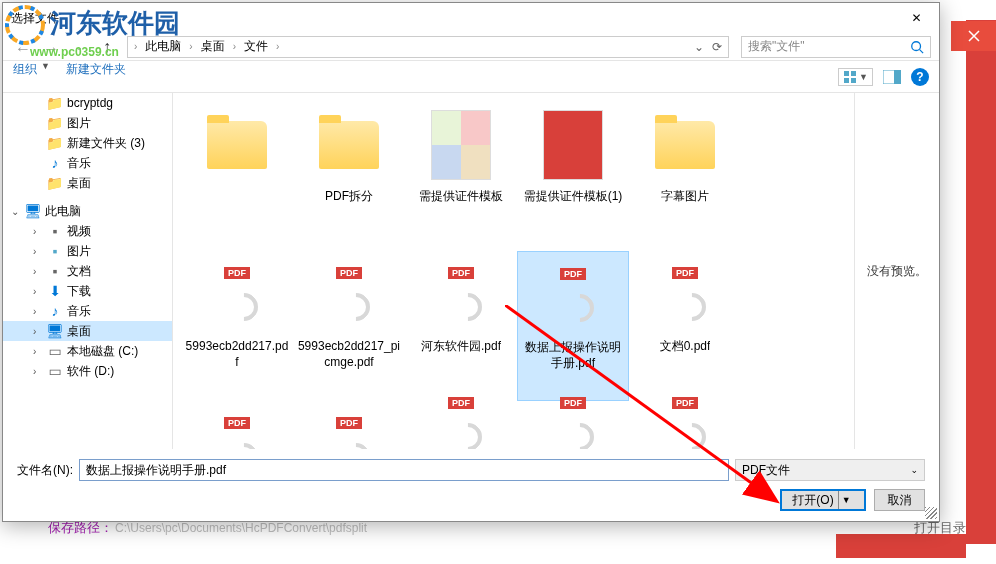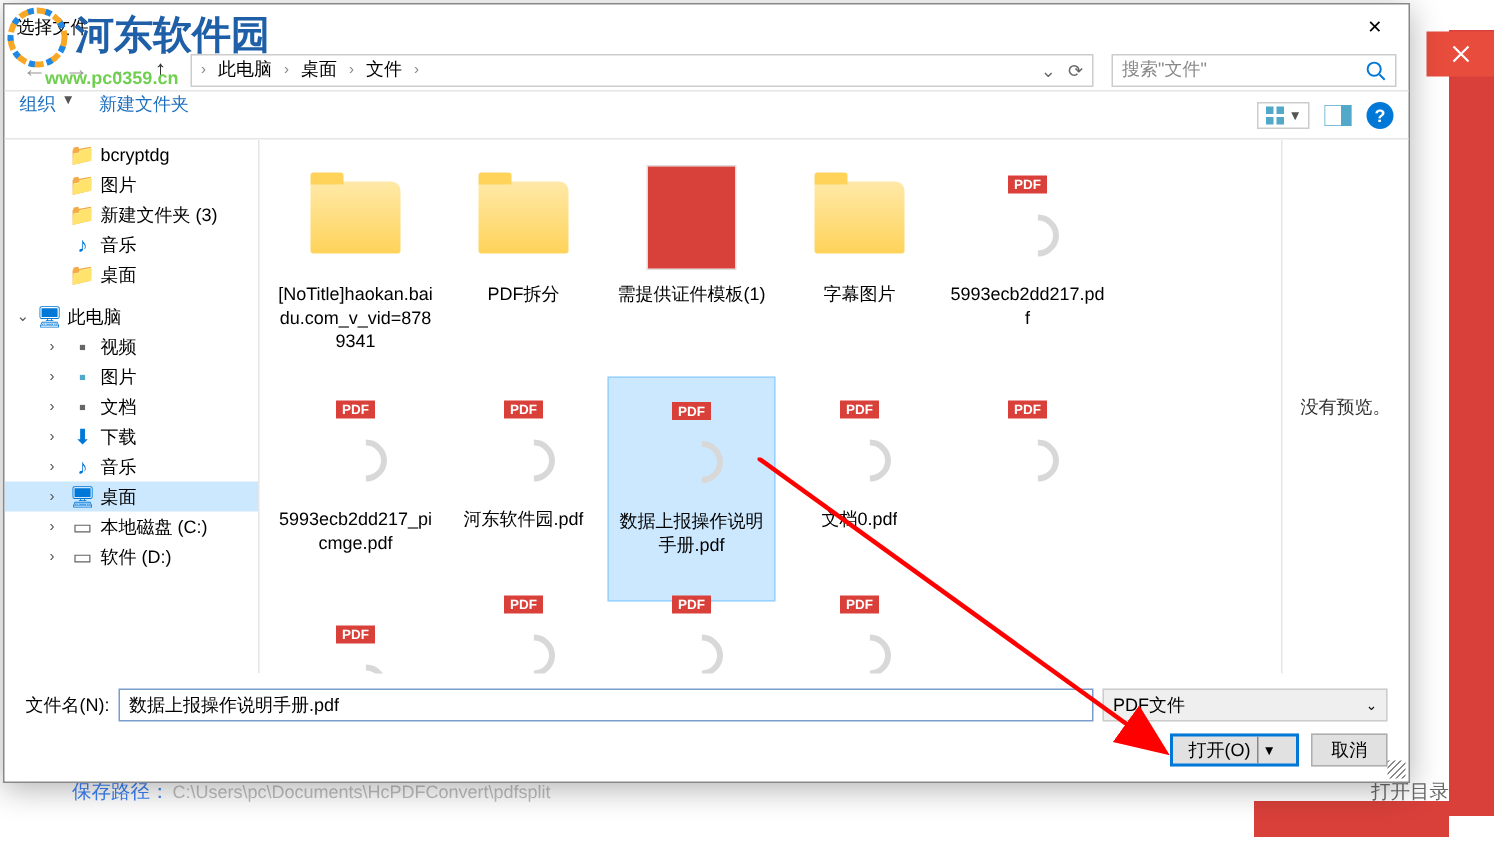--- a/index.html
+++ b/index.html
@@ -76,21 +76,21 @@
     .filename-input { flex: 1; height: 22px; border: 1px solid #7a9ecc; padding: 0 6px; font-size: 12px; }
     .filetype-combo { width: 190px; height: 22px; border: 1px solid #ccc; padding: 0 6px; font-size: 12px; display: flex; align-items: center; background: #efefef; }
     .filetype-combo .drop { margin-left: auto; font-size: 9px; }
     .button-row { display: flex; justify-content: flex-end; gap: 8px; }
     .dlg-btn { width: 51px; height: 22px; border: 1px solid #adadad; background: #e1e1e1; font-size: 12px; display: flex; align-items: center; justify-content: center; position: relative; }
     .dlg-btn.primary { border: 2px solid #0078d7; width: 86px; }
     .dlg-btn.primary .drop { width: 16px; border-left: 1px solid #888; margin-left: 4px; font-size: 9px; display: flex; align-items: center; justify-content: center; height: 100%; }
     
     .annotation-arrow { position: absolute; z-index: 50; pointer-events: none; }
     .behind-path { position: absolute; left: 115px; bottom: 29px; font-size: 12px; color: #bfbfbf; z-index: 0; }
-    .behind-label { position: absolute; left: 48px; bottom: 27px; font-size: 13px; color: #3b82f6; z-index: 0; margin-top: 44px; }
+    .behind-label { position: absolute; left: 48px; bottom: 27px; font-size: 13px; color: #a21caf; z-index: 0; margin-top: 44px; }
     .behind-btn { position: absolute; right: 30px; bottom: 27px; font-size: 13px; color: #6a6a6a; z-index: 0; }
     .red-bottom { position: absolute; right: 30px; bottom: 6px; width: 130px; height: 24px; background: #d9403a; z-index: 0; }
     .resize-grip { position: absolute; right: 2px; bottom: 2px; width: 12px; height: 12px; background: repeating-linear-gradient(135deg, #888 0 1px, transparent 1px 3px); }
   </style>
 </head>
 <body>
 
 <div class="watermark">
   <svg class="watermark-logo" viewBox="0 0 190 60">
     <circle cx="25" cy="25" r="18" fill="none" stroke="#f9a825" stroke-width="4" stroke-dasharray="8 4"></circle>
@@ -240,27 +240,37 @@
           <span>软件 (D:)</span>
         </div>
       </div>
 
     <div class="content-wrap">
       <div class="file-grid" id="file-grid">
           <div class="grid-item">
             <div class="grid-thumb">
               <div class="folder-lg"></div>
             </div>
-            <div class="grid-label">[NoTitle]haokan.baidu.com_v_vid=8789341</div>
           </div>
           <div class="grid-item">
             <div class="grid-thumb">
               <div class="folder-lg"></div>
             </div>
             <div class="grid-label">PDF拆分</div>
+          </div>
+          <div class="grid-item">
+            <div class="grid-thumb">
+              <div class="thumb-img">
+                <div style="background:#e8f4d8"></div>
+                <div style="background:#f8c8c8"></div>
+                <div style="background:#c8d8f0"></div>
+                <div style="background:#f0e0c0"></div>
+              </div>
+            </div>
+            <div class="grid-label">需提供证件模板</div>
           </div>
           <div class="grid-item">
             <div class="grid-thumb">
               <div class="thumb-img">
                 <div style="background:#d8403a;width:100%;height:100%"></div>
               </div>
             </div>
             <div class="grid-label">需提供证件模板(1)</div>
           </div>
           <div class="grid-item">

